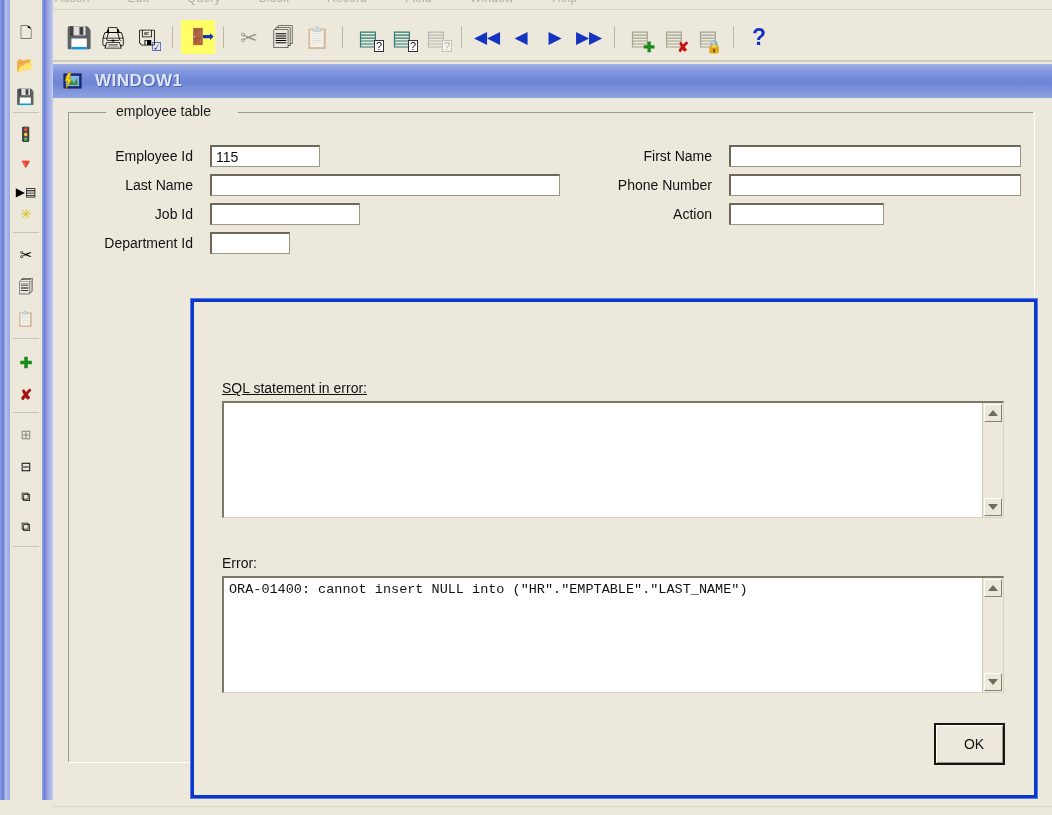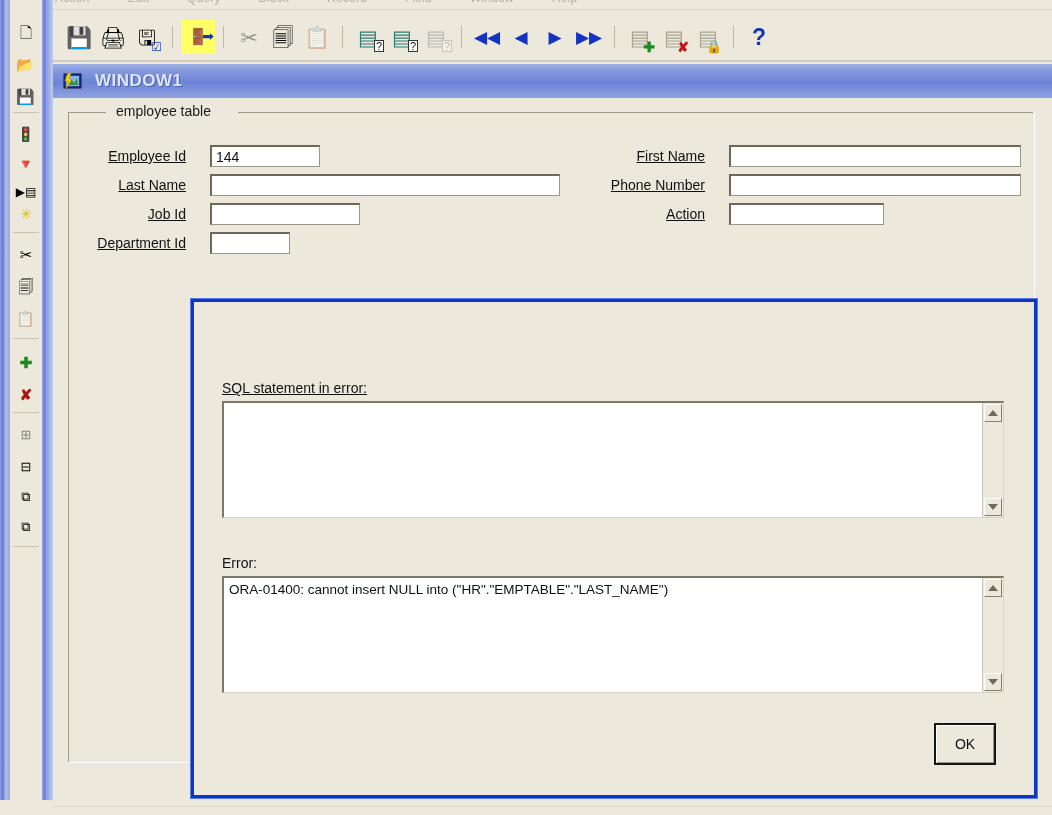--- a/index.html
+++ b/index.html
@@ -92,22 +92,22 @@
   .fstop-l{position:absolute;left:15px;top:14px;width:38px;height:1px;background:#a09a88;}
   .fstop-r{position:absolute;left:185px;top:14px;width:795px;height:1px;background:#a09a88;}
   .fslegend{
     position:absolute;left:58px;top:5px;font-size:14px;color:#1b1b1b;
     background:#ece9dc;padding:0 5px;
   }
 
   
   .fld{position:absolute;height:24px;}
   .fld .lab{
-    position:absolute;right:100%;top:3px;margin-right:24px;
-    font-size:14px;color:#111;white-space:nowrap;text-decoration:underline;
+    position:absolute;right:100%;top:3px;margin-right:17px;
+    font-size:14px;color:#111;white-space:nowrap;
   }
   .fld .inp{
     position:absolute;left:0;top:0;height:22px;background:#fff;
     border:1px solid #9c9684;border-top:2px solid #6d685a;border-left:2px solid #6d685a;
     box-sizing:border-box;
     font-size:14px;color:#111;padding:1px 0 0 4px;line-height:19px;
     font-family:"Liberation Sans", sans-serif;
     overflow:hidden;white-space:nowrap;
   }
 
@@ -161,21 +161,21 @@
   .sarrow.up{top:1px;} .sarrow.dn{bottom:1px;}
   .sarrow i{display:block;width:0;height:0;border-left:5px solid transparent;border-right:5px solid transparent;}
   .sarrow.up i{border-bottom:6px solid #6f6a59;}
   .sarrow.dn i{border-top:6px solid #6f6a59;}
 
   .okbtn{
     position:absolute;left:740px;top:385px;width:58px;height:38px;
     background:#ece9dc;border:2px solid #161616;
     box-shadow:inset 1px 1px 0 #fff, inset -1px -1px 0 #9c9684;
     display:flex;align-items:center;justify-content:center;
-    font-size:14px;color:#111;
+    font-size:14px;color:#111;padding-left:9px;
   }
 
   
   .botline{position:absolute;left:53px;top:806px;width:999px;height:1px;background:#d9d5c6;}
   .cover-bot{position:absolute;left:0;top:800px;width:1052px;height:15px;background:#ece9dc;}
 </style>
 </head>
 <body>
 
 <div class="screen">
@@ -274,21 +274,21 @@
     <div class="mdibody">
 
       <div class="fsbox"></div>
       <div class="fsline-l"></div>
       <div class="fstop-l"></div>
       <div class="fstop-r"></div>
       <div class="fslegend">employee table</div>
 
       <div class="fld" style="left:157px;top:47px;">
         <span class="lab">Employee Id</span>
-        <span class="inp" style="width:110px;">144</span>
+        <span class="inp" style="width:110px;">115</span>
       </div>
       <div class="fld" style="left:157px;top:76px;">
         <span class="lab">Last Name</span>
         <span class="inp" style="width:350px;"></span>
       </div>
       <div class="fld" style="left:157px;top:105px;">
         <span class="lab">Job Id</span>
         <span class="inp" style="width:150px;"></span>
       </div>
       <div class="fld" style="left:157px;top:134px;">
@@ -323,21 +323,21 @@
               <i></i>
             </span>
           <span class="sarrow dn">
               <i></i>
             </span>
         </div>
       </div>
 
       <div class="seclab" style="left:28px;top:217px;">Error:</div>
       <div class="tarea" style="left:28px;top:238px;width:782px;height:117px;">
-        <div class="txt" style="word-break:normal;">ORA-01400: cannot insert NULL into ("HR"."EMPTABLE"."LAST_NAME")</div>
+        <div class="txt" style="word-break:normal;font-family:Liberation Mono, monospace;">ORA-01400: cannot insert NULL into ("HR"."EMPTABLE"."LAST_NAME")</div>
         <div class="sbar">
           <span class="sarrow up">
               <i></i>
             </span>
           <span class="sarrow dn">
               <i></i>
             </span>
         </div>
       </div>
 

